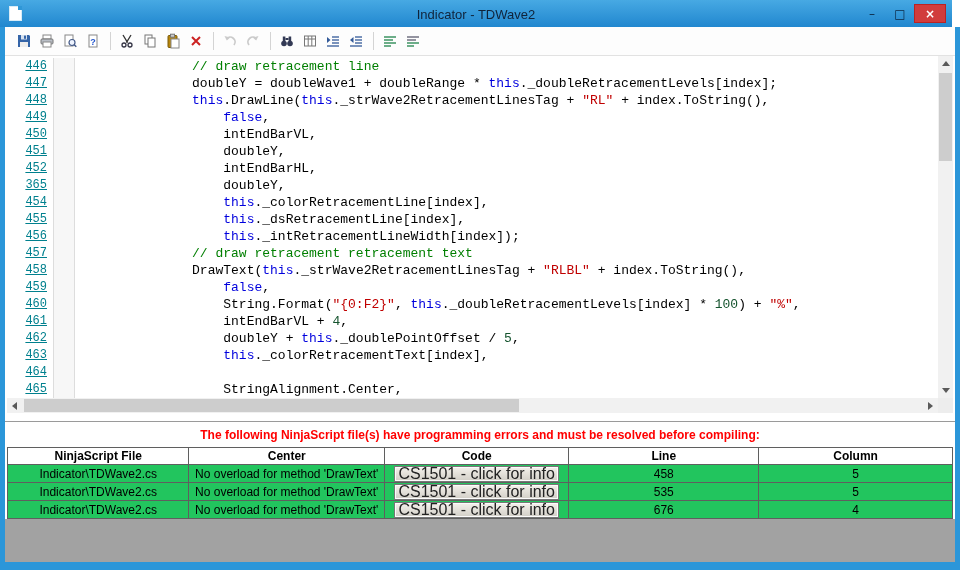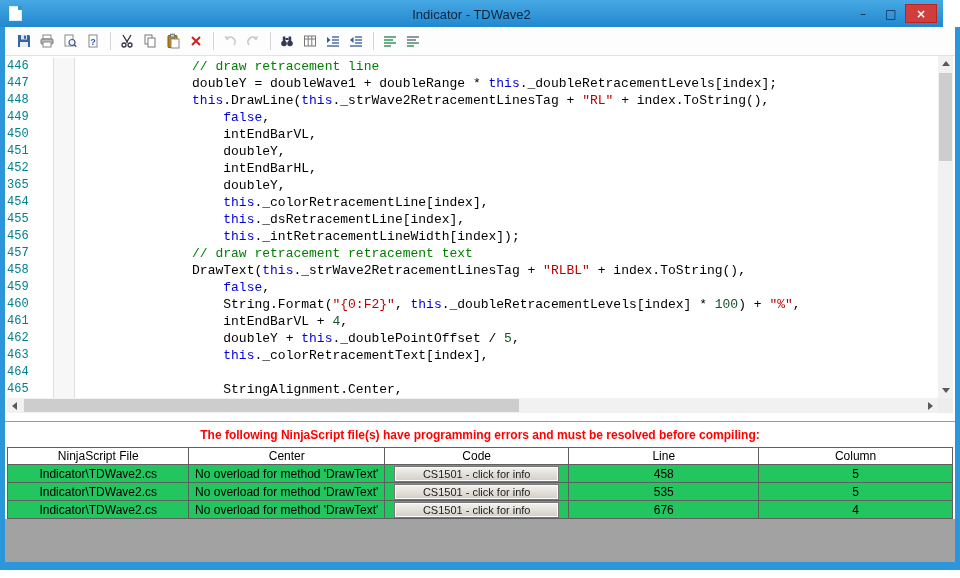--- a/index.html
+++ b/index.html
@@ -1,20 +1,20 @@
 <!DOCTYPE html>
 <html><head>
 <meta charset="utf-8">
 <style>
   * { margin:0; padding:0; box-sizing:border-box; }
   body { font-family:"Liberation Sans", sans-serif; background:#fff; }
   .screen { position:relative; width:960px; height:578px; background:#fff; overflow:hidden; }
 
   
-  .titlebar { position:absolute; top:0; left:0; right:17px; height:27px;
+  .titlebar { position:absolute; top:0; left:0; right:8px; height:27px;
     background:linear-gradient(#47a9e3,#2187cf); display:flex; align-items:center; }
   .app-icon { width:13px; height:15px; background:#fff; margin-left:9px;
     border:1px solid #d9ecf7; position:relative; }
   .app-icon::after { content:""; position:absolute; right:-1px; top:-1px; width:4px; height:4px;
     background:#2f97d7; }
   .win-title { position:absolute; left:50%; top:50%; transform:translate(-50%,-50%);
     font-size:13px; color:#10233a; white-space:nowrap; }
   .win-controls { margin-left:auto; display:flex; align-items:center; height:100%; }
   .cbtn { width:28px; height:19px; display:flex; align-items:center; justify-content:center;
     font-family:"DejaVu Sans", sans-serif; font-size:12px; color:#0b2540; cursor:default; }
@@ -32,22 +32,22 @@
   .tbtn { width:22px; height:22px; display:flex; align-items:center; justify-content:center;
     margin-right:1px; border:1px solid transparent; cursor:pointer; }
   .tbtn.disabled { opacity:.5; }
   .tsep { width:1px; height:18px; background:#d4d4d4; margin:0 5px; }
 
   
   .editor-area { position:absolute; top:29px; left:2px; right:2px; height:357px; background:#fff; }
   .code-viewport { position:absolute; left:0; top:0; right:15px; bottom:15px; overflow:hidden;
     background:#fff; padding-top:2px; }
   .cl { display:flex; height:17px; }
-  .ln { flex:0 0 46px; padding-right:6px; color:#00808e;
-    font:12px/17px "Liberation Mono", monospace; }
+  .ln { flex:0 0 46px; text-align:right; padding-right:6px; color:#00808e;
+    font:12px/17px "Liberation Mono", monospace;text-decoration:underline; }
   .lmargin { flex:0 0 22px; background:#f7f7f7; border-left:1px solid #ddd; border-right:1px solid #ddd; }
   .lc { white-space:pre; font:13px/17px "Liberation Mono", monospace; color:#000; }
   .s-com { color:#007f00; } .s-kw { color:#0000dd; } .s-str { color:#c00000; }
   .s-num { color:#14532d; } .s-pln { color:#000; }
 
   
   .vscroll { position:absolute; right:0; top:0; width:15px; bottom:15px; background:#f1f1f1; }
   .hscroll { position:absolute; left:0; right:15px; bottom:0; height:15px; background:#f1f1f1; }
   .sb-corner { position:absolute; right:0; bottom:0; width:15px; height:15px; background:#ededed; }
   .sb-btn { position:absolute; width:15px; height:15px; display:flex; align-items:center; justify-content:center; }
@@ -61,25 +61,25 @@
   
   .splitter { position:absolute; top:386px; left:0; right:0; height:8px; background:#fff; cursor:row-resize; }
   .error-panel { position:absolute; top:394px; left:0; right:0; bottom:0; background:#a2a2a2;
     border-top:1px solid #9a9a9a; }
   .panel-white { background:#fff; padding:0 2px; }
   .error-header { background:#fff; color:#ff0000; font-weight:bold; font-size:12px;
     text-align:center; padding:6px 0 5px; }
   table.errors { border-collapse:collapse; width:100%; font-size:12px; background:#fff; table-layout:fixed; }
   table.errors th, table.errors td { border:1px solid #5f5f5f; text-align:center; padding:0 2px; height:18px;
     overflow:hidden; white-space:nowrap; }
-  table.errors th { background:#fff; font-weight:normal; color:#000; height:17px; }
+  table.errors th { background:#fff; font-weight:bold; color:#000; height:17px; }
   table.errors td { background:#22c55e; color:#000; }
   table.errors th:nth-child(1){ width:19.2%; } table.errors th:nth-child(2){ width:20.7%; }
   table.errors th:nth-child(3){ width:19.5%; } table.errors th:nth-child(4){ width:20.1%; }
-  .code-btn { display:inline-block; width:92%; font-size:11px; line-height:14px; height:16px;
+  .code-btn { display:inline-block; width:92%; font-size:16px; line-height:14px; height:16px;
     background:linear-gradient(#f4f2ec,#d2cfc7); border:1px solid #777;
     box-shadow:inset 0 0 0 1px #fcfcfc; color:#222; cursor:pointer;
     font-family:"Liberation Sans", sans-serif; }
 </style>
 </head>
 <body>
 
 <div class="screen">
 
   <div class="titlebar">

